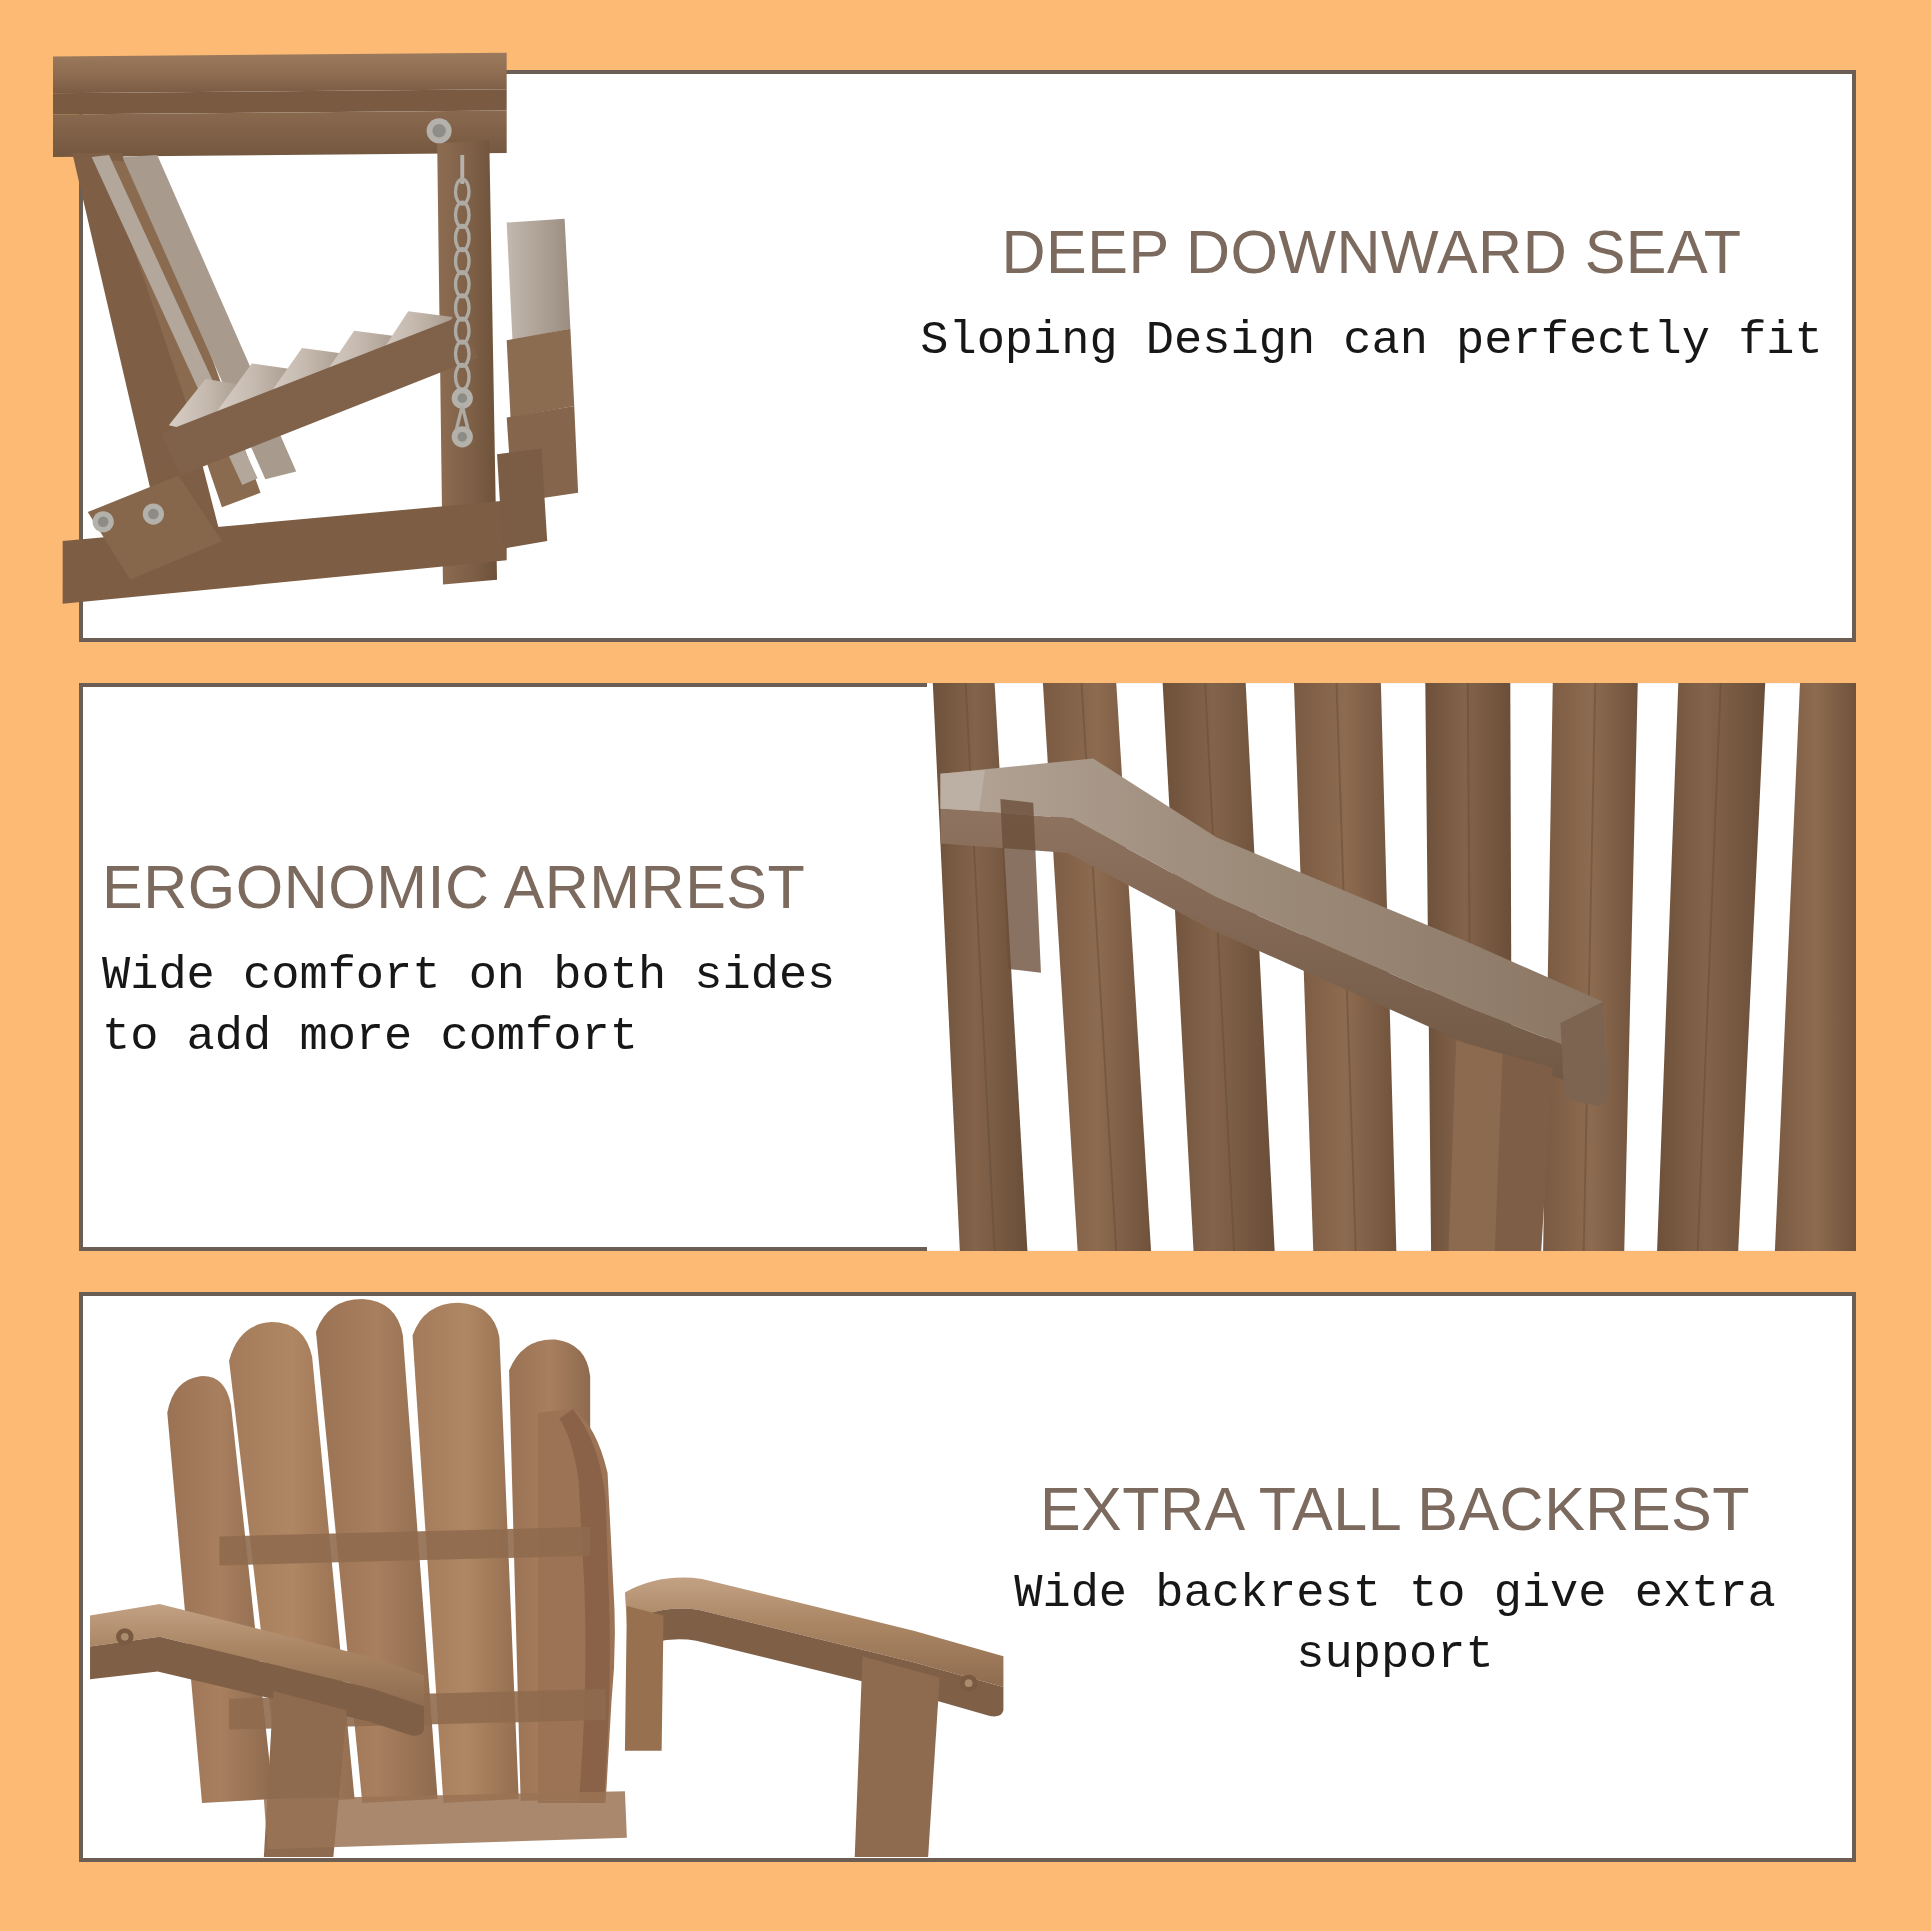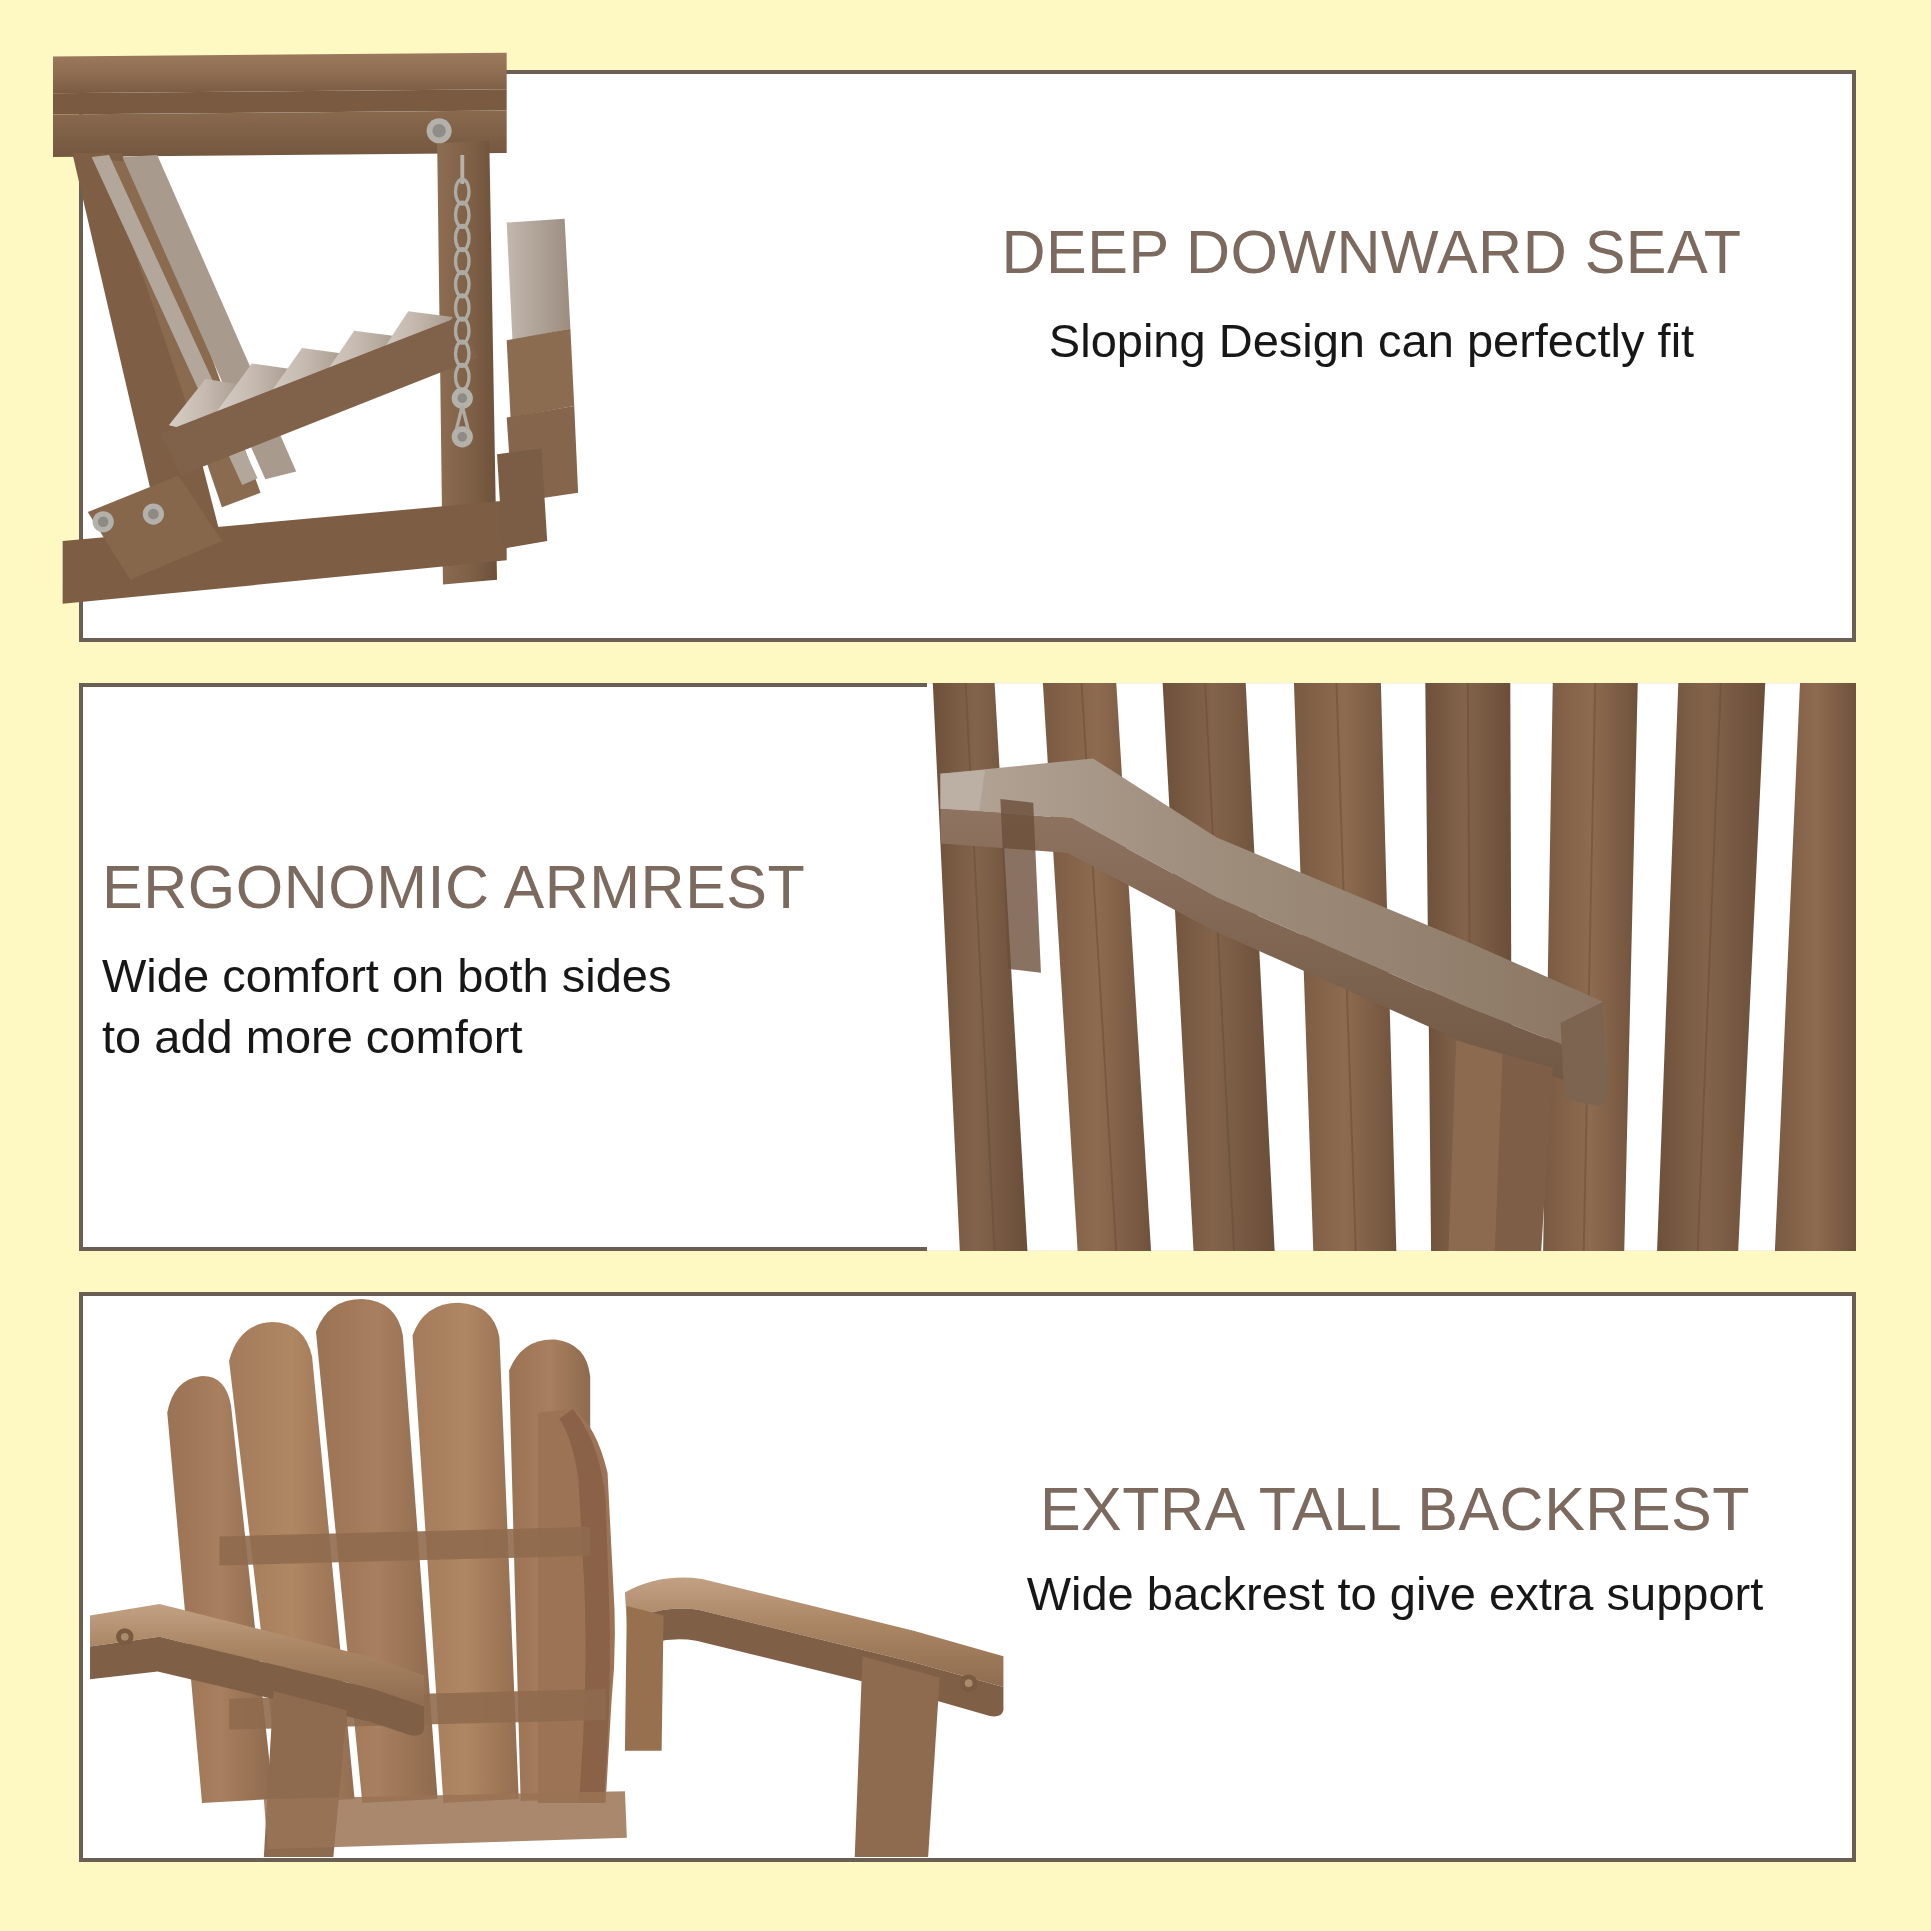--- a/index.html
+++ b/index.html
@@ -12,21 +12,21 @@
     font-family: "Liberation Sans", sans-serif;
     width: 1931px;
     height: 1931px;
     overflow: hidden;
   }
 
   .infographic {
     position: relative;
     width: 1931px;
     height: 1931px;
-    background: #fef9c3;
+    background: #fdba74;
   }
 
   
   .panel {
     position: absolute;
     box-sizing: border-box;
     border: 4.8px solid #6b5e54;
     background: #ffffff;
     overflow: visible;
   }
@@ -49,20 +49,21 @@
     margin: 0;
     font-stretch: condensed;
   }
   .feature-desc {
     color: #171717;
     font-size: 47px;
     font-weight: 300;
     line-height: 1.3;
     margin: 0;
     font-stretch: condensed;
+    font-family: Liberation Mono, monospace;
   }
   .feature-desc .line { display: block; }
 
   
   #text-1 {
     left: 908px;
     top: 220px;
     width: 927px;
     text-align: center;
   }

